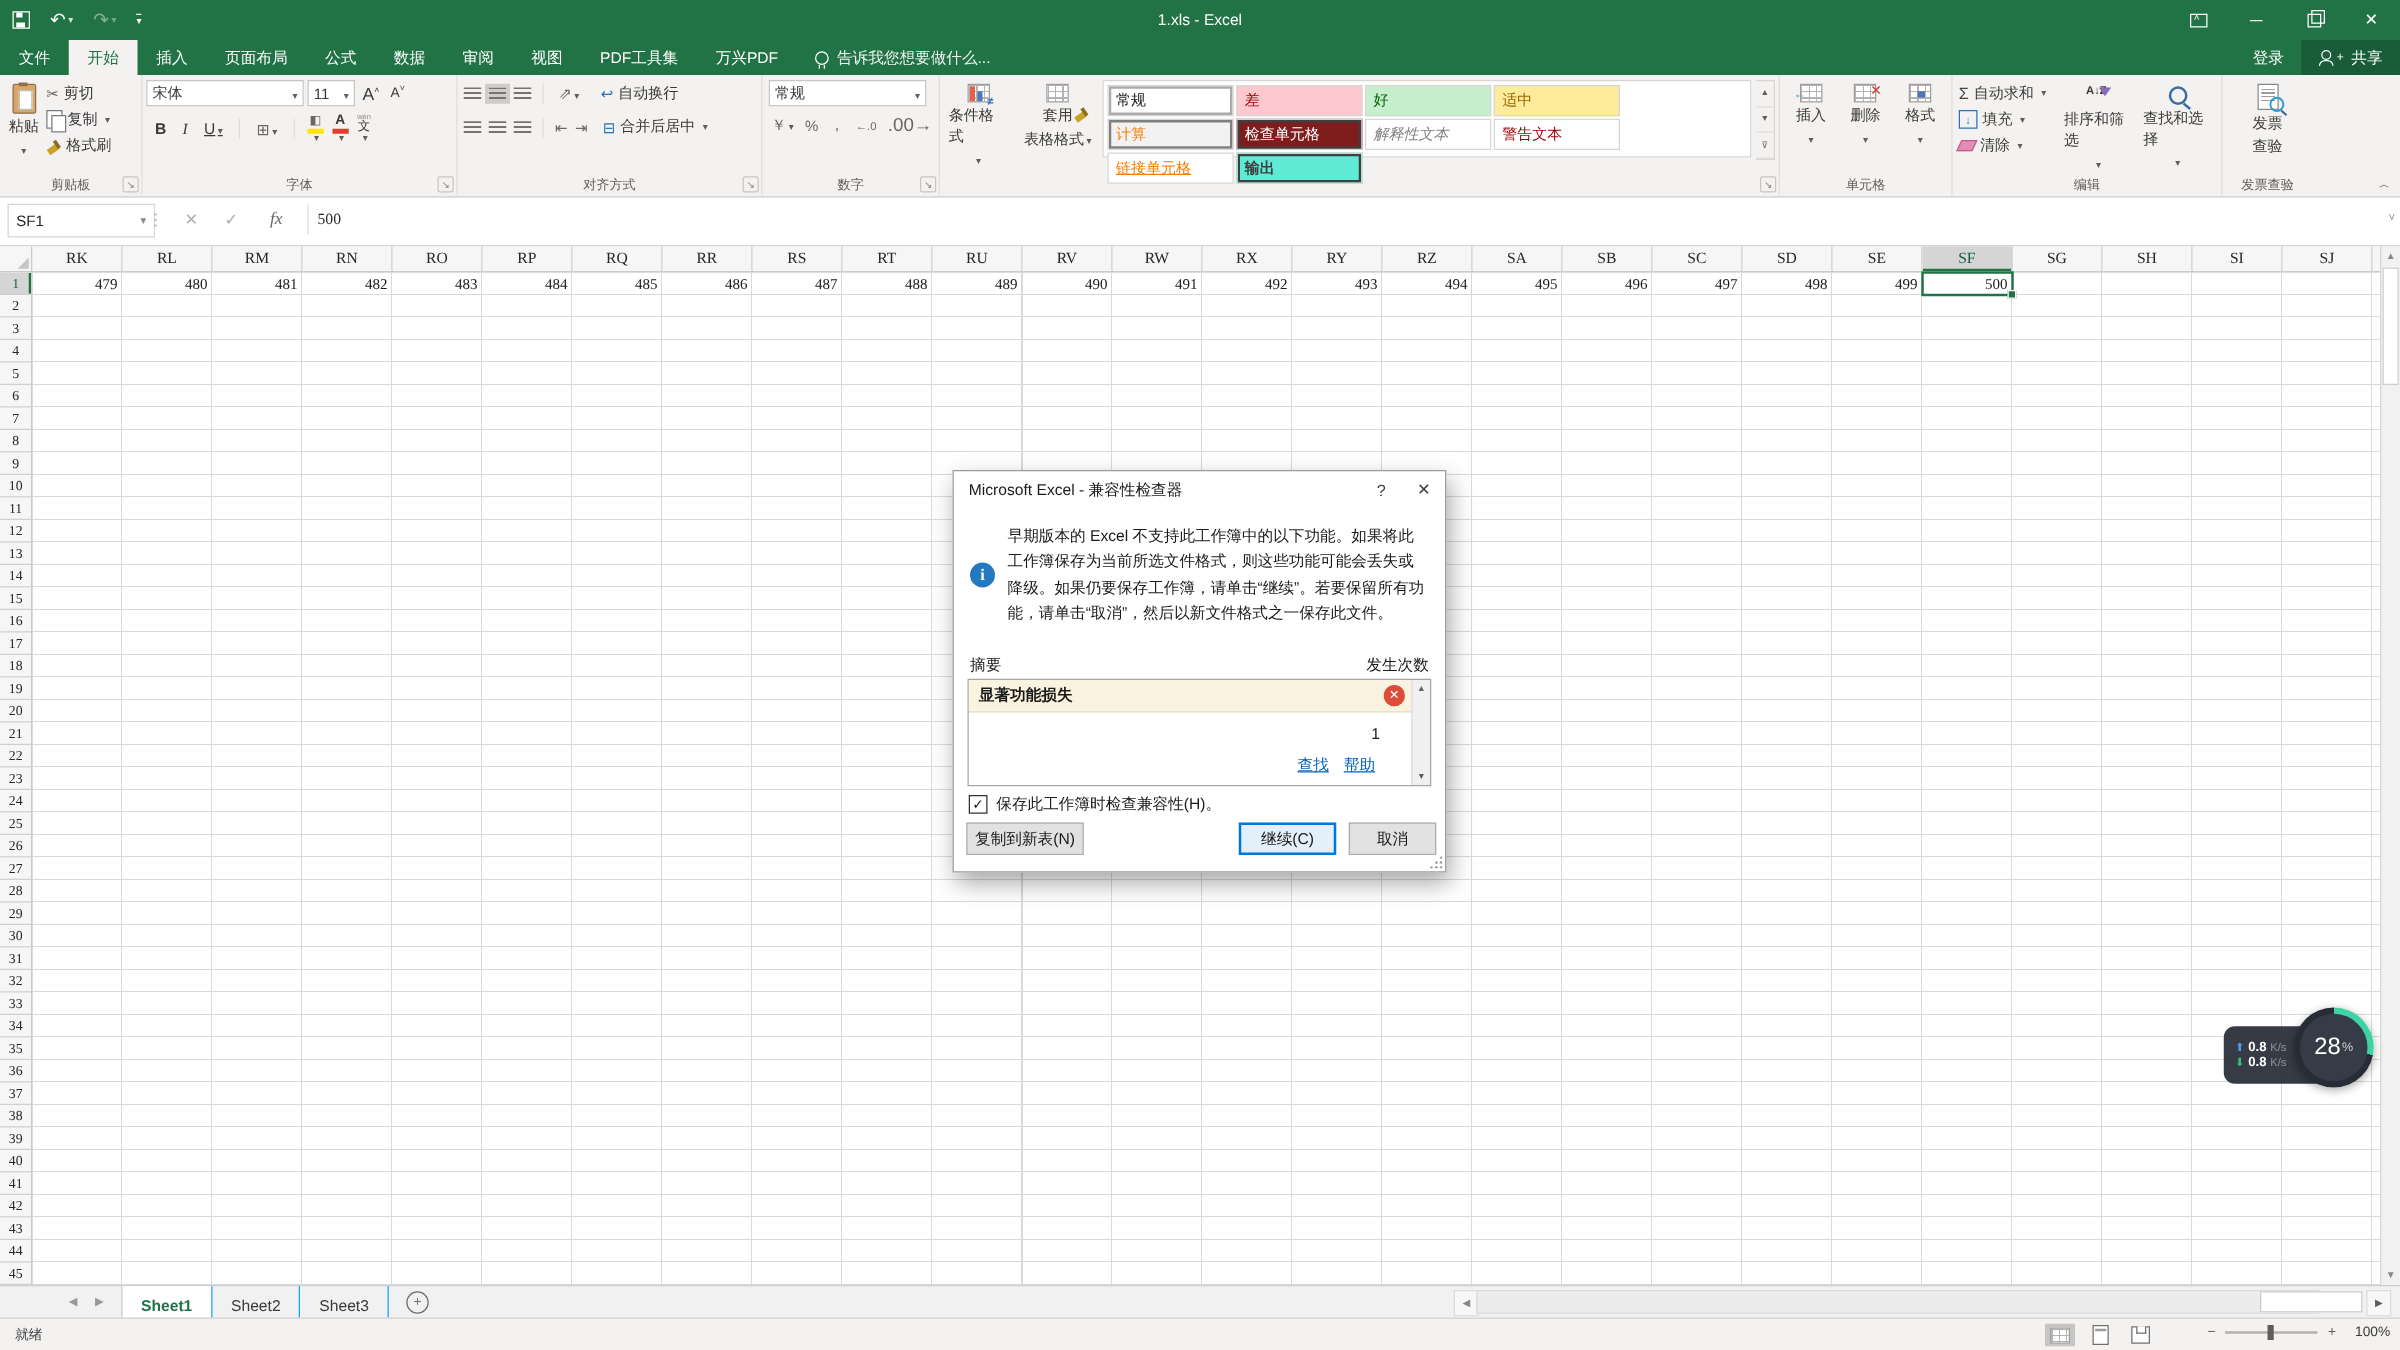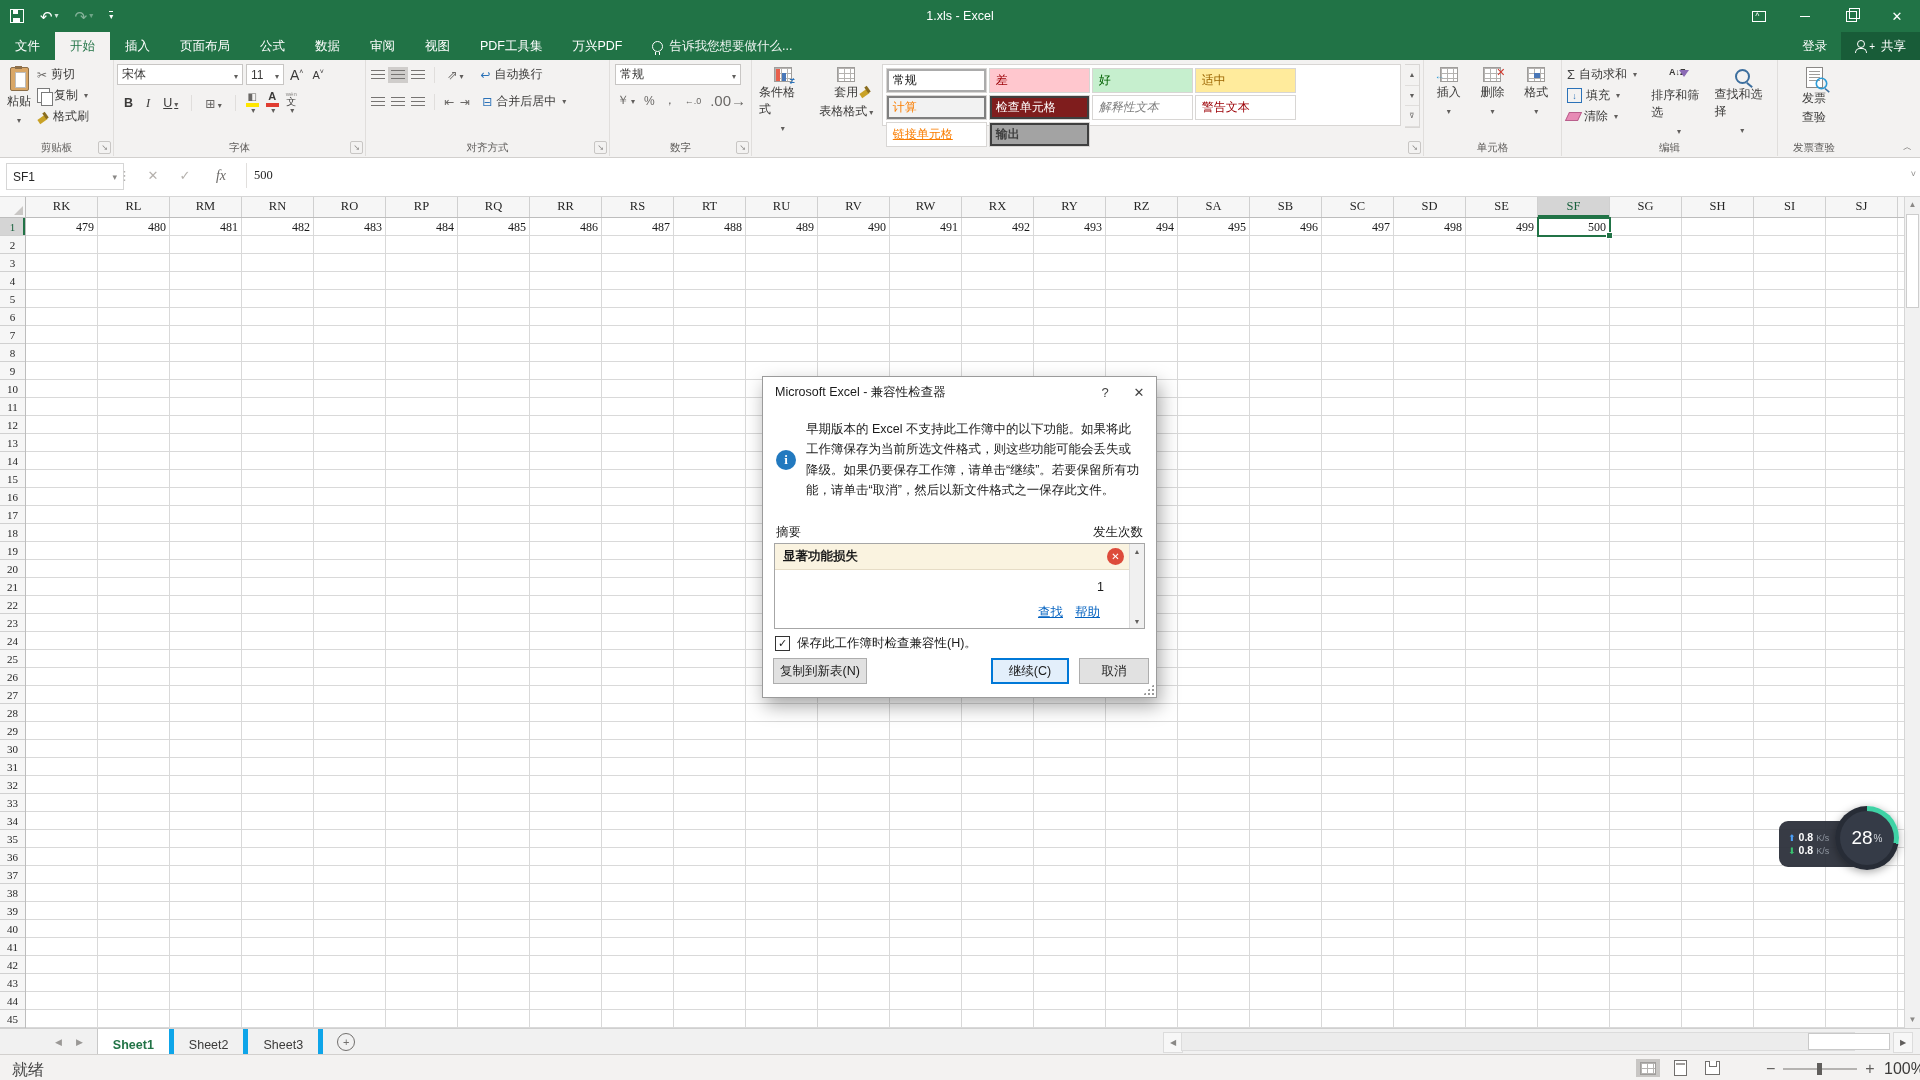--- a/index.html
+++ b/index.html
@@ -118,31 +118,31 @@
   .selcell{position:absolute;top:-1px;width:74px;height:20px;border:2px solid #217346;background:#fff;box-sizing:border-box;display:flex;align-items:center;justify-content:flex-end;padding-right:3px;font-size:12px;color:#1a1a1a;}
   .selcell::after{content:"";position:absolute;right:-4px;bottom:-4px;width:5px;height:5px;background:#217346;border:1px solid #fff;}
   .vscroll{position:absolute;right:0;top:196px;width:16px;height:832px;background:#f1f1f1;border-left:1px solid #d6d6d6;box-sizing:border-box;}
   .vs-arrow{height:17px;display:flex;align-items:center;justify-content:center;font-size:8px;color:#8a8886;}
   .vs-thumb{position:absolute;left:1px;right:1px;top:18px;height:92px;background:#fff;border:1px solid #cdcdcd;}
   .vs-bottom{position:absolute;bottom:0;left:0;right:0;}
 
   
   .sheetbar{position:absolute;left:0;top:1028px;width:100%;height:26px;background:#f1f1f1;border-top:1px solid #cfcfcf;box-sizing:border-box;display:flex;align-items:stretch;font-size:12.5px;z-index:6;}
   .tabnav{display:flex;align-items:center;gap:14px;padding:0 14px 0 55px;color:#9a9896;font-size:9px;}
-  .stab{padding:16px 15px;display:flex;align-items:center;color:#3b3a39;border-right:5px solid #0ea5e9;}
+  .stab{padding:16px 15px;display:flex;align-items:center;color:#3b3a39;border-right:1px solid #0ea5e9;}
   .stab:first-of-type{border-left:1px solid #c8c8c8;}
   .stab.active{background:#fff;color:#217346;font-weight:bold;box-shadow:inset 0 -2px 0 #217346;}
   .addsheet{width:16px;height:16px;border:1px solid #716f6d;border-radius:50%;display:flex;align-items:center;justify-content:center;font-size:11px;color:#716f6d;margin:auto 0 auto 14px;}
   .hs-left{position:absolute;left:1163px;top:3px;width:18px;height:19px;display:flex;align-items:center;justify-content:center;font-size:8px;color:#8a8886;border:1px solid #dcdcdc;background:#f7f7f7;}
   .hs-track{position:absolute;left:1181px;top:3px;width:674px;height:19px;background:#ececec;border:1px solid #dcdcdc;box-sizing:border-box;}
   .hs-thumb{position:absolute;left:1808px;top:4px;width:82px;height:17px;background:#fff;border:1px solid #c9c9c9;box-sizing:border-box;}
   .hs-right{position:absolute;left:1893px;top:3px;width:18px;height:19px;display:flex;align-items:center;justify-content:center;font-size:8px;color:#605e5c;border:1px solid #dcdcdc;background:#f7f7f7;}
 
   
-  .statusbar{position:absolute;left:0;top:1054px;width:100%;height:26px;background:#f3f2f1;border-top:1px solid #d2d0ce;box-sizing:border-box;font-size:16px;color:#444;z-index:6;}
+  .statusbar{position:absolute;left:0;top:1054px;width:100%;height:26px;background:#f3f2f1;border-top:1px solid #d2d0ce;box-sizing:border-box;font-size:11px;color:#444;z-index:6;}
   .ready{position:absolute;left:12px;top:5px;}
   .viewicons{position:absolute;left:1636px;top:4px;display:flex;gap:8px;align-items:center;}
   .vicon{width:24px;height:18px;display:flex;align-items:center;justify-content:center;}
   .vicon.on{background:#c8c6c4;}
   .icon-page{width:11px;height:14px;border:1px solid #716f6d;background:#fff;position:relative;}
   .icon-page::after{content:"";position:absolute;left:1px;top:2px;right:1px;height:2px;background:#9f9d9b;}
   .icon-pagebreak{width:13px;height:12px;border:1px solid #716f6d;background:#fff;position:relative;}
   .icon-pagebreak::after{content:"";position:absolute;left:3px;top:-1px;width:6px;height:5px;background:#fff;border:1px solid #716f6d;border-top:none;}
   .zoomctl{position:absolute;left:1766px;top:5px;display:flex;align-items:center;gap:8px;color:#605e5c;}
   .zoomtrack{width:74px;height:2px;background:#b5b3b1;position:relative;}
@@ -386,21 +386,21 @@
         <div class="chipwrap">
             <div class="chip" style="background: rgb(255, 255, 255); color: rgb(26, 26, 26); box-shadow: rgb(171, 171, 171) 0px 0px 0px 2px inset;">常规</div>
             <div class="chip" style="background: rgb(255, 199, 206); color: rgb(156, 0, 6);">差</div>
             <div class="chip" style="background: rgb(198, 239, 206); color: rgb(0, 97, 0);">好</div>
             <div class="chip" style="background: rgb(255, 235, 156); color: rgb(156, 101, 0);">适中</div>
             <div class="chip" style="background: rgb(242, 242, 242); color: rgb(250, 125, 0); box-shadow: rgb(127, 127, 127) 0px 0px 0px 2px inset;">计算</div>
             <div class="chip" style="background: #7f1d1d; color: rgb(255, 255, 255); box-shadow: rgb(63, 63, 63) 0px 0px 0px 2px inset; font-weight: normal;">检查单元格</div>
             <div class="chip" style="background: rgb(255, 255, 255); color: rgb(128, 128, 128); font-style: italic;">解释性文本</div>
             <div class="chip" style="background: rgb(255, 255, 255); color: rgb(156, 0, 6);">警告文本</div>
             <div class="chip" style="background: rgb(255, 255, 255); color: rgb(250, 125, 0); text-decoration: underline;">链接单元格</div>
-            <div class="chip" style="background: #a3a3a3; color: rgb(63, 63, 63); box-shadow: rgb(63, 63, 63) 0px 0px 0px 2px inset; font-weight: bold;">输出</div>
+            <div class="chip" style="background: #5eead4; color: rgb(63, 63, 63); box-shadow: rgb(63, 63, 63) 0px 0px 0px 2px inset; font-weight: bold;">输出</div>
           </div>
         <div class="galscroll">
           <div>▲</div>
           <div>▼</div>
           <div>⊽</div>
         </div>
       </div>
       <div class="launcher"></div>
     </div>
 

